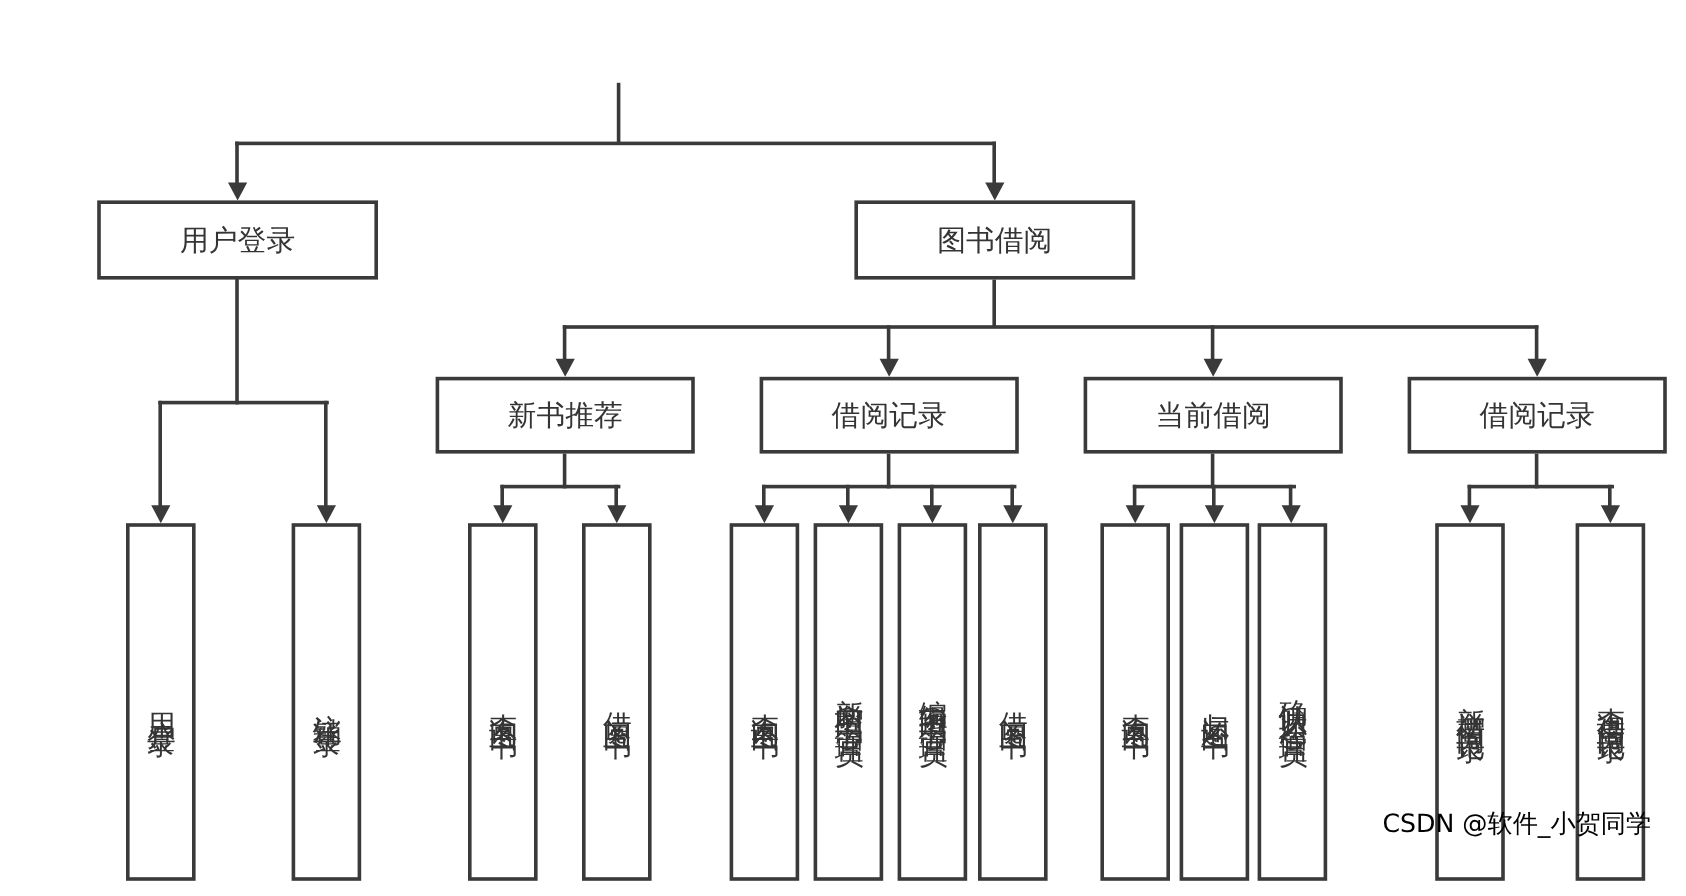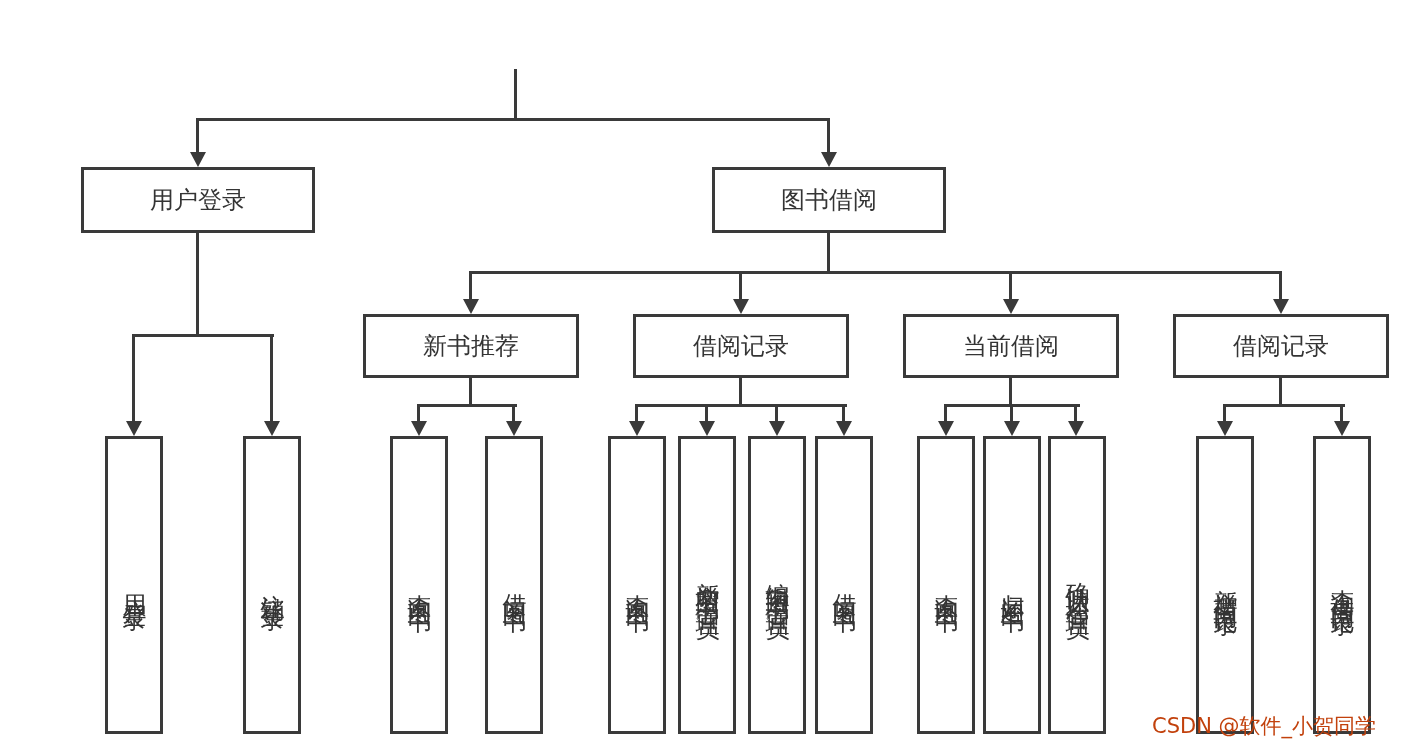--- a/index.html
+++ b/index.html
@@ -45,23 +45,23 @@
   
   .arr{
     position:absolute;
     width:0;height:0;
     border-left:8px solid transparent;
     border-right:8px solid transparent;
     border-top:15px solid #3a3a3a;
   }
   .watermark{
     position:absolute;
-    left:1152px;top:712px;
+    left:1152px;top:672px;
     font-size:21px;
-    color:#c2410c;
+    color:#000000;
     white-space:nowrap;
     z-index:5;
   }
 </style>
 </head>
 <body>
 
 <div class="canvas">
 
 

